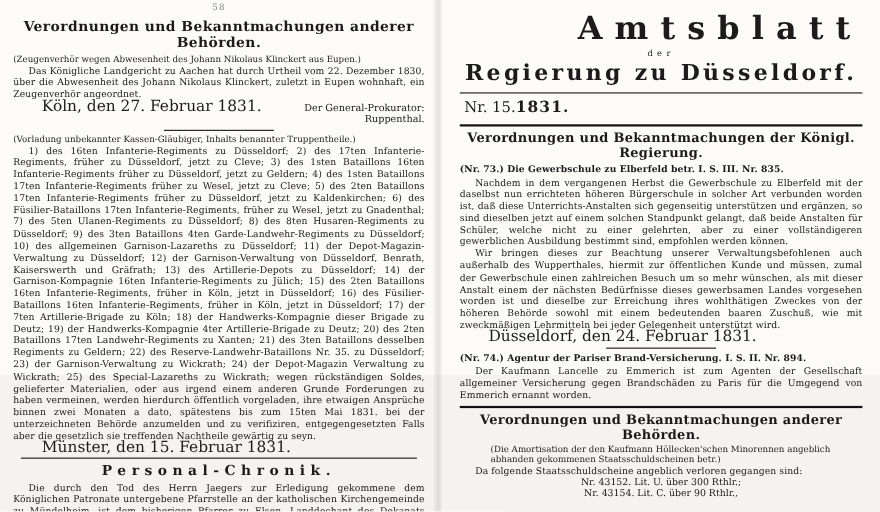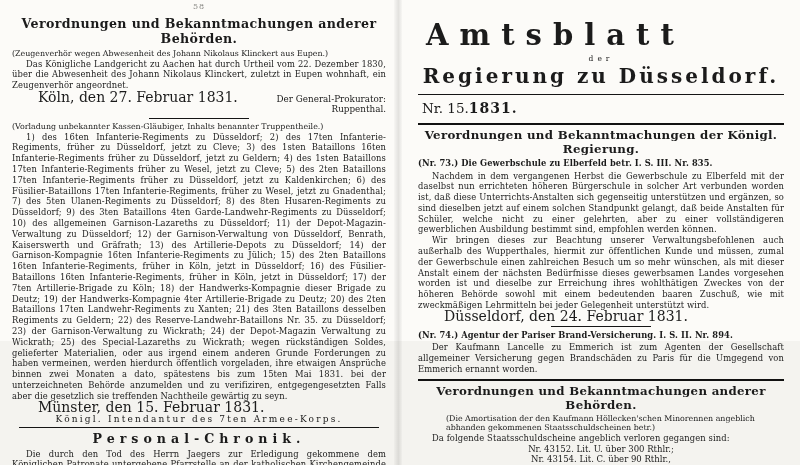--- a/index.html
+++ b/index.html
@@ -37,22 +37,22 @@
   .sig-row .d { margin-left:26px; }
   .sig-row .s { flex:1; text-align:right; font-size:8.8px; }
   .intendantur { text-align:center; font-size:9px; letter-spacing:2.2px; margin:1px 0 2px; }
   .chronik-head {
     text-align:center; font-weight:bold; font-size:12.6px;
     letter-spacing:5px; margin:2px 0 3px;
   }
 
   
   .mast-title {
-    text-align:left; font-weight:bold; font-size:29px;
-    letter-spacing:11px; line-height:33px; margin-top:16px; text-indent:8px;
+    text-align:right; font-weight:bold; font-size:29px;
+    letter-spacing:11px; line-height:33px; margin-top:6px; text-indent:8px;
   }
   .mast-der { text-align:center; font-size:7.5px; letter-spacing:4px; margin:2px 0 1px; }
   .mast-sub {
     text-align:center; font-weight:bold; font-size:20px;
     letter-spacing:3px; line-height:24px; margin-bottom:6px;
   }
   .issue-row { display:flex; align-items:baseline; padding:2px 4px 3px 4px; }
   .issue-no   { font-size:13.5px; }
   .issue-date { flex:1; text-align:center; font-size:11.5px; letter-spacing:1px; }
   .issue-year { font-size:14px; font-weight:bold; letter-spacing:1px; }
@@ -82,21 +82,20 @@
 
     <hr class="rule-short">
 
     <div class="paren-line">(Vorladung unbekannter Kassen-Gläubiger, Inhalts benannter Truppentheile.)</div>
 
 
     <div class="body-text indent">1) des 16ten Infanterie-Regiments zu Düsseldorf; 2) des 17ten Infanterie-Regiments, früher zu Düsseldorf, jetzt zu Cleve; 3) des 1sten Bataillons 16ten Infanterie-Regiments früher zu Düsseldorf, jetzt zu Geldern; 4) des 1sten Bataillons 17ten Infanterie-Regiments früher zu Wesel, jetzt zu Cleve; 5) des 2ten Bataillons 17ten Infanterie-Regiments früher zu Düsseldorf, jetzt zu Kaldenkirchen; 6) des Füsilier-Bataillons 17ten Infanterie-Regiments, früher zu Wesel, jetzt zu Gnadenthal; 7) des 5ten Ulanen-Regiments zu Düsseldorf; 8) des 8ten Husaren-Regiments zu Düsseldorf; 9) des 3ten Bataillons 4ten Garde-Landwehr-Regiments zu Düsseldorf; 10) des allgemeinen Garnison-Lazareths zu Düsseldorf; 11) der Depot-Magazin-Verwaltung zu Düsseldorf; 12) der Garnison-Verwaltung von Düsseldorf, Benrath, Kaiserswerth und Gräfrath; 13) des Artillerie-Depots zu Düsseldorf; 14) der Garnison-Kompagnie 16ten Infanterie-Regiments zu Jülich; 15) des 2ten Bataillons 16ten Infanterie-Regiments, früher in Köln, jetzt in Düsseldorf; 16) des Füsilier-Bataillons 16ten Infanterie-Regiments, früher in Köln, jetzt in Düsseldorf; 17) der 7ten Artillerie-Brigade zu Köln; 18) der Handwerks-Kompagnie dieser Brigade zu Deutz; 19) der Handwerks-Kompagnie 4ter Artillerie-Brigade zu Deutz; 20) des 2ten Bataillons 17ten Landwehr-Regiments zu Xanten; 21) des 3ten Bataillons desselben Regiments zu Geldern; 22) des Reserve-Landwehr-Bataillons Nr. 35. zu Düsseldorf; 23) der Garnison-Verwaltung zu Wickrath; 24) der Depot-Magazin Verwaltung zu Wickrath; 25) des Special-Lazareths zu Wickrath; wegen rückständigen Soldes, gelieferter Materialien, oder aus irgend einem anderen Grunde Forderungen zu haben vermeinen, werden hierdurch öffentlich vorgeladen, ihre etwaigen Ansprüche binnen zwei Monaten a dato, spätestens bis zum 15ten Mai 1831. bei der unterzeichneten Behörde anzumelden und zu verifiziren, entgegengesetzten Falls aber die gesetzlich sie treffenden Nachtheile gewärtig zu seyn.</div>
 
     <div class="dateline" style="margin-left:26px;">Münster, den 15. Februar 1831.</div>
 
-    <div class="intendantur">Königl. Intendantur des 7ten Armee-Korps.</div>
 
     <hr class="rule-full" style="width:96%; margin-left:auto; margin-right:auto;">
 
     <div class="chronik-head">Personal-Chronik.</div>
 
     <div class="body-text indent">Die durch den Tod des Herrn Jaegers zur Erledigung gekommene dem Königlichen Patronate untergebene Pfarrstelle an der katholischen Kirchengemeinde zu Mündelheim, ist dem bisherigen Pfarrer zu Elsen, Landdechant des Dekanats Grevenbroich Herrn P. J. Dautzenberg verliehen worden.</div>
 
   </div>
 
   <div class="gutter"></div>

